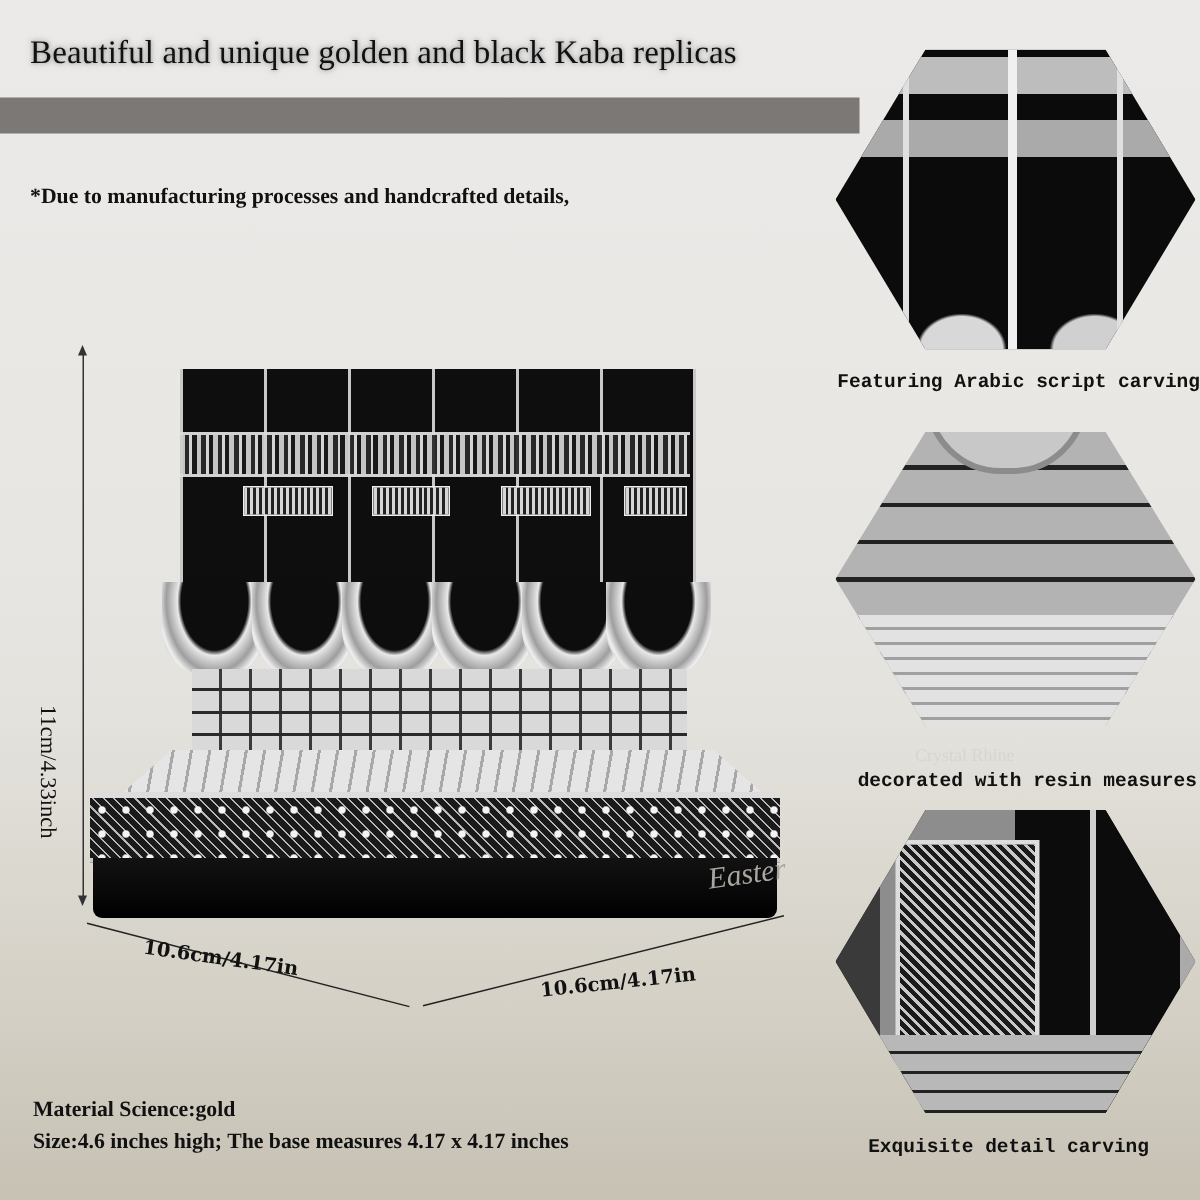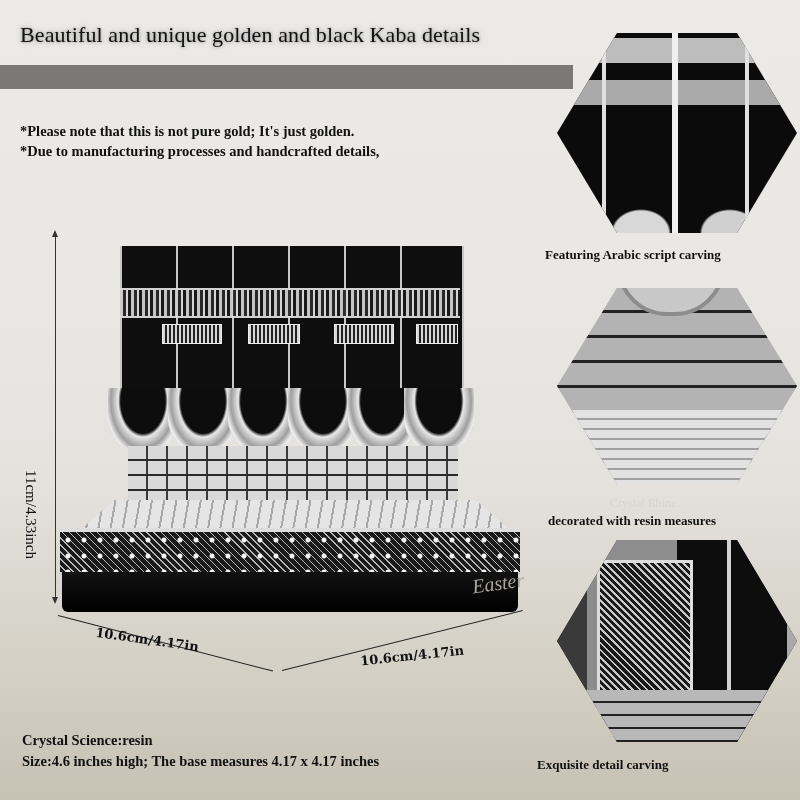--- a/index.html
+++ b/index.html
@@ -61,38 +61,37 @@
       #bbb;}
   .hex2 .steps{position:absolute;left:0;top:122px;width:100%;height:74px;background:repeating-linear-gradient(180deg,#e2e2e2 0 8px,#a0a0a0 8px 10px);}
   .hex2 .medallion{position:absolute;left:60px;top:-30px;width:100px;height:50px;border-radius:0 0 50px 50px;background:#c8c8c8;border:4px solid #8c8c8c;}
   .hex3{left:557px;top:540px;width:240px;height:202px;
     background:
       linear-gradient(90deg,#3a3a3a 0 30px,#8d8d8d 30px 120px,#0c0c0c 120px 170px,#d0d0d0 170px 174px,#0c0c0c 174px 230px,#aaa 230px),
       #222;}
   .hex3 .door{position:absolute;left:40px;top:20px;width:90px;height:170px;background:repeating-linear-gradient(45deg,#1a1a1a 0 3px,#c8c8c8 3px 5px);border:3px solid #ddd;}
   .hex3 .wall{position:absolute;left:0;top:150px;width:100%;height:52px;background:repeating-linear-gradient(180deg,#b8b8b8 0 11px,#222 11px 13px);}
 
-  .cap{font-family:Liberation Serif, serif;font-weight:700;font-size:13px;white-space:nowrap;text-align:left;}
+  .cap{font-family:Liberation Mono, monospace;font-weight:700;font-size:13px;white-space:nowrap;text-align:right;}
   .cap1{left:545px;top:247px;width:255px;}
   .cap2{left:548px;top:513px;width:250px;}
-  .cap3{left:537px;top:757px;width:250px;}
+  .cap3{left:516px;top:757px;width:250px;}
   .ghost{left:610px;top:496px;font-size:12px;color:#d7d5d1;font-family:"Liberation Serif",serif;}
 
   .spec{left:22px;font-family:"Liberation Serif",serif;font-weight:700;font-size:14.5px;white-space:nowrap;}
   .spec1{top:732px;}
   .spec2{top:753px;}
 </style>
 </head>
 <body>
 
-<div class="abs title">Beautiful and unique golden and black Kaba details</div>
+<div class="abs title">Beautiful and unique golden and black Kaba replicas</div>
 <div class="abs bar"></div>
 
 <div class="abs notes">
-  <div>*Please note that this is not pure gold; It's just golden.</div>
   <div>*Due to manufacturing processes and handcrafted details,</div>
 </div>
 
 <div class="abs dim-v-line"></div>
 <div class="abs dim-v-label">11cm/4.33inch</div>
 <div class="abs dim-l-line"></div>
 <div class="abs dim-r-line"></div>
 <div class="abs dim-l-label">10.6cm/4.17in</div>
 <div class="abs dim-r-label">10.6cm/4.17in</div>
 
@@ -136,14 +135,14 @@
 </div>
 <div class="abs ghost">Crystal Rhine</div>
 <div class="abs cap cap2">decorated with resin measures</div>
 
 <div class="abs hex hex3">
   <div class="door"></div>
   <div class="wall"></div>
 </div>
 <div class="abs cap cap3">Exquisite detail carving</div>
 
-<div class="abs spec spec1">Crystal Science:resin</div>
+<div class="abs spec spec1">Material Science:gold</div>
 <div class="abs spec spec2">Size:4.6 inches high; The base measures 4.17 x 4.17 inches</div>
 
 </body></html>

